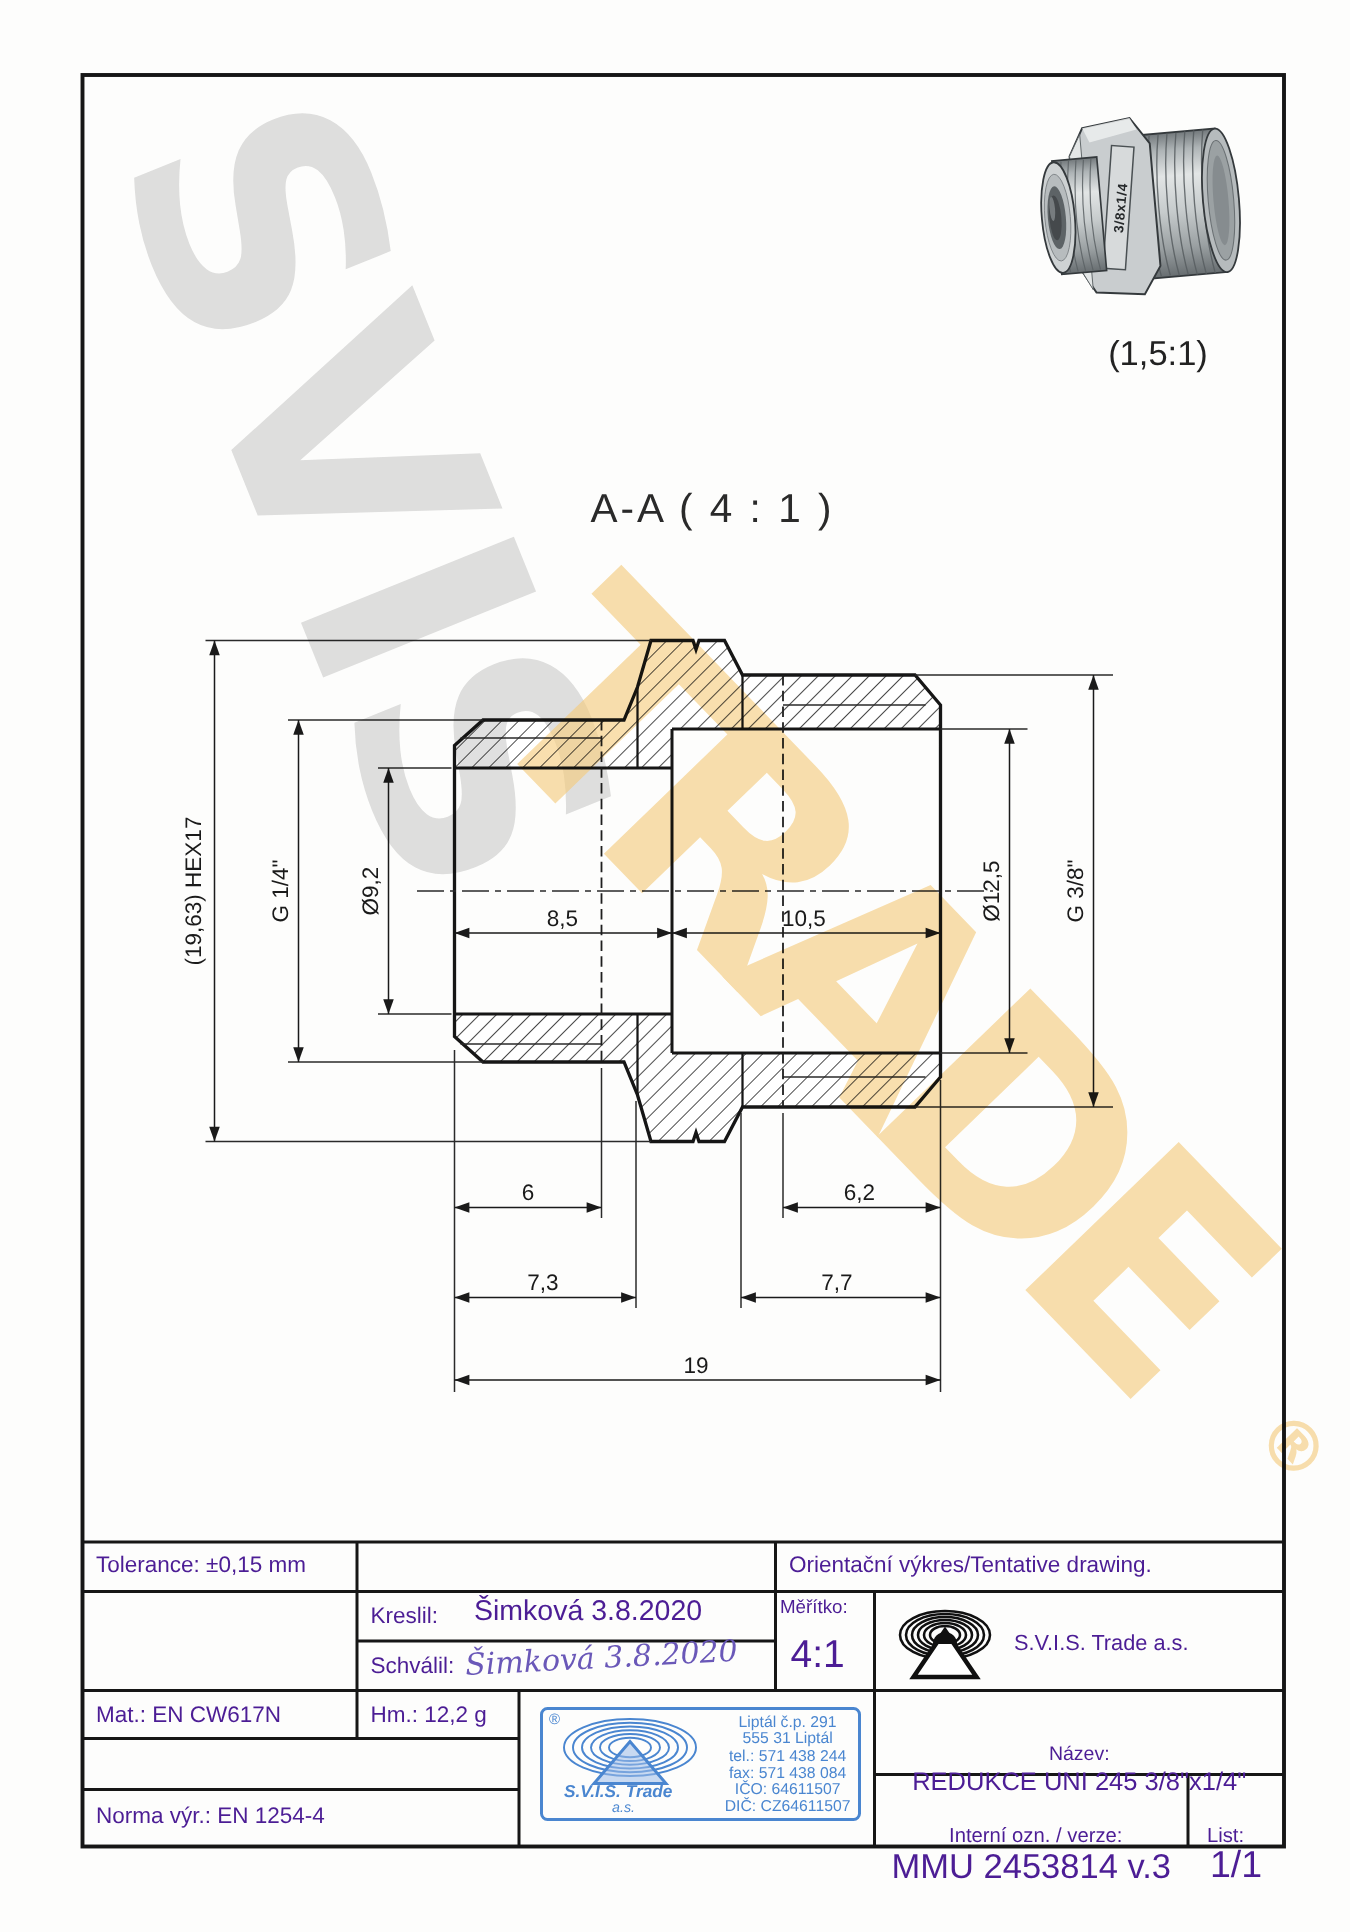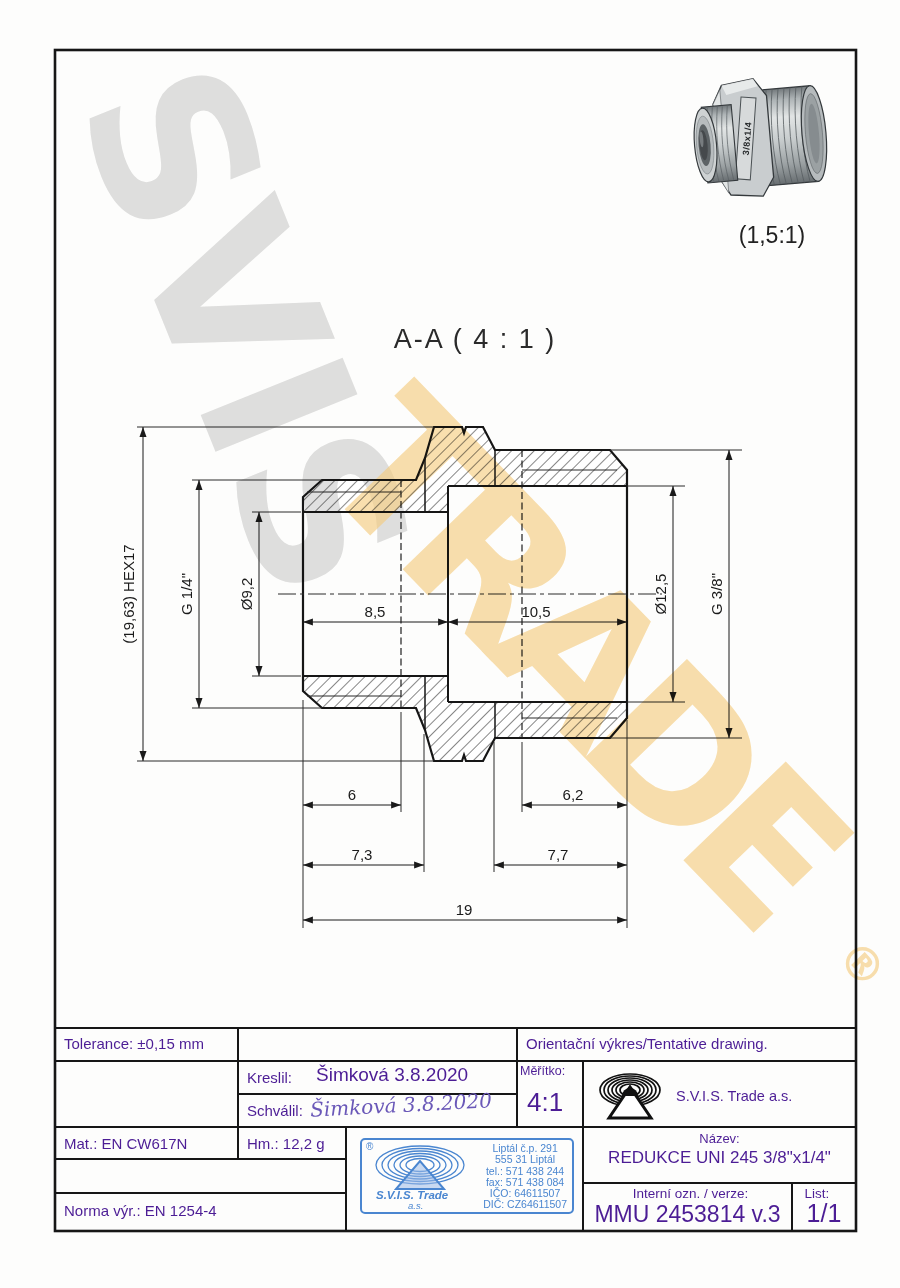--- a/index.html
+++ b/index.html
@@ -4,21 +4,21 @@
 <style>
   html,body{margin:0;padding:0;background:#ffffff;}
   #page{position:relative;width:900px;height:1288px;background:#fdfdfc;overflow:hidden;
         font-family:"Liberation Sans",sans-serif;color:#111;}
   svg text{font-family:"Liberation Sans",sans-serif;}
   .dimtxt{font-size:15px;fill:#1a1a1a;}
   .sectxt{font-size:27px;fill:#2a2a2a;letter-spacing:2px;}
   .phototxt{font-size:23px;fill:#222;}
   
   .tb{position:absolute;font-size:15px;color:#4c1d95;white-space:nowrap;z-index:2;}
-  .ctr{text-align:center;white-space:nowrap;}
+  .ctr{text-align:center;white-space:nowrap;margin-top:30px;}
   .small{font-size:13px;}
   
   #wm{position:absolute;inset:0;z-index:3;pointer-events:none;mix-blend-mode:multiply;}
   .wmtxt{position:absolute;font-family:"DejaVu Sans",sans-serif;font-weight:700;line-height:1;
          transform-origin:0 0;white-space:nowrap;}
   #wm-gray{left:240px;top:40px;font-size:210px;color:#c3c3c3;opacity:.52;transform:rotate(68deg);}
   #wm-yellow{left:430px;top:360px;font-size:195px;color:#f6cc7c;opacity:.62;transform:rotate(46deg);letter-spacing:-0.1em;}
   #wm-reg{font-size:46px;margin-left:80px;letter-spacing:0;vertical-align:40px;}
   
   #stamp{position:absolute;left:360px;top:1138px;width:210px;height:72px;z-index:2;

